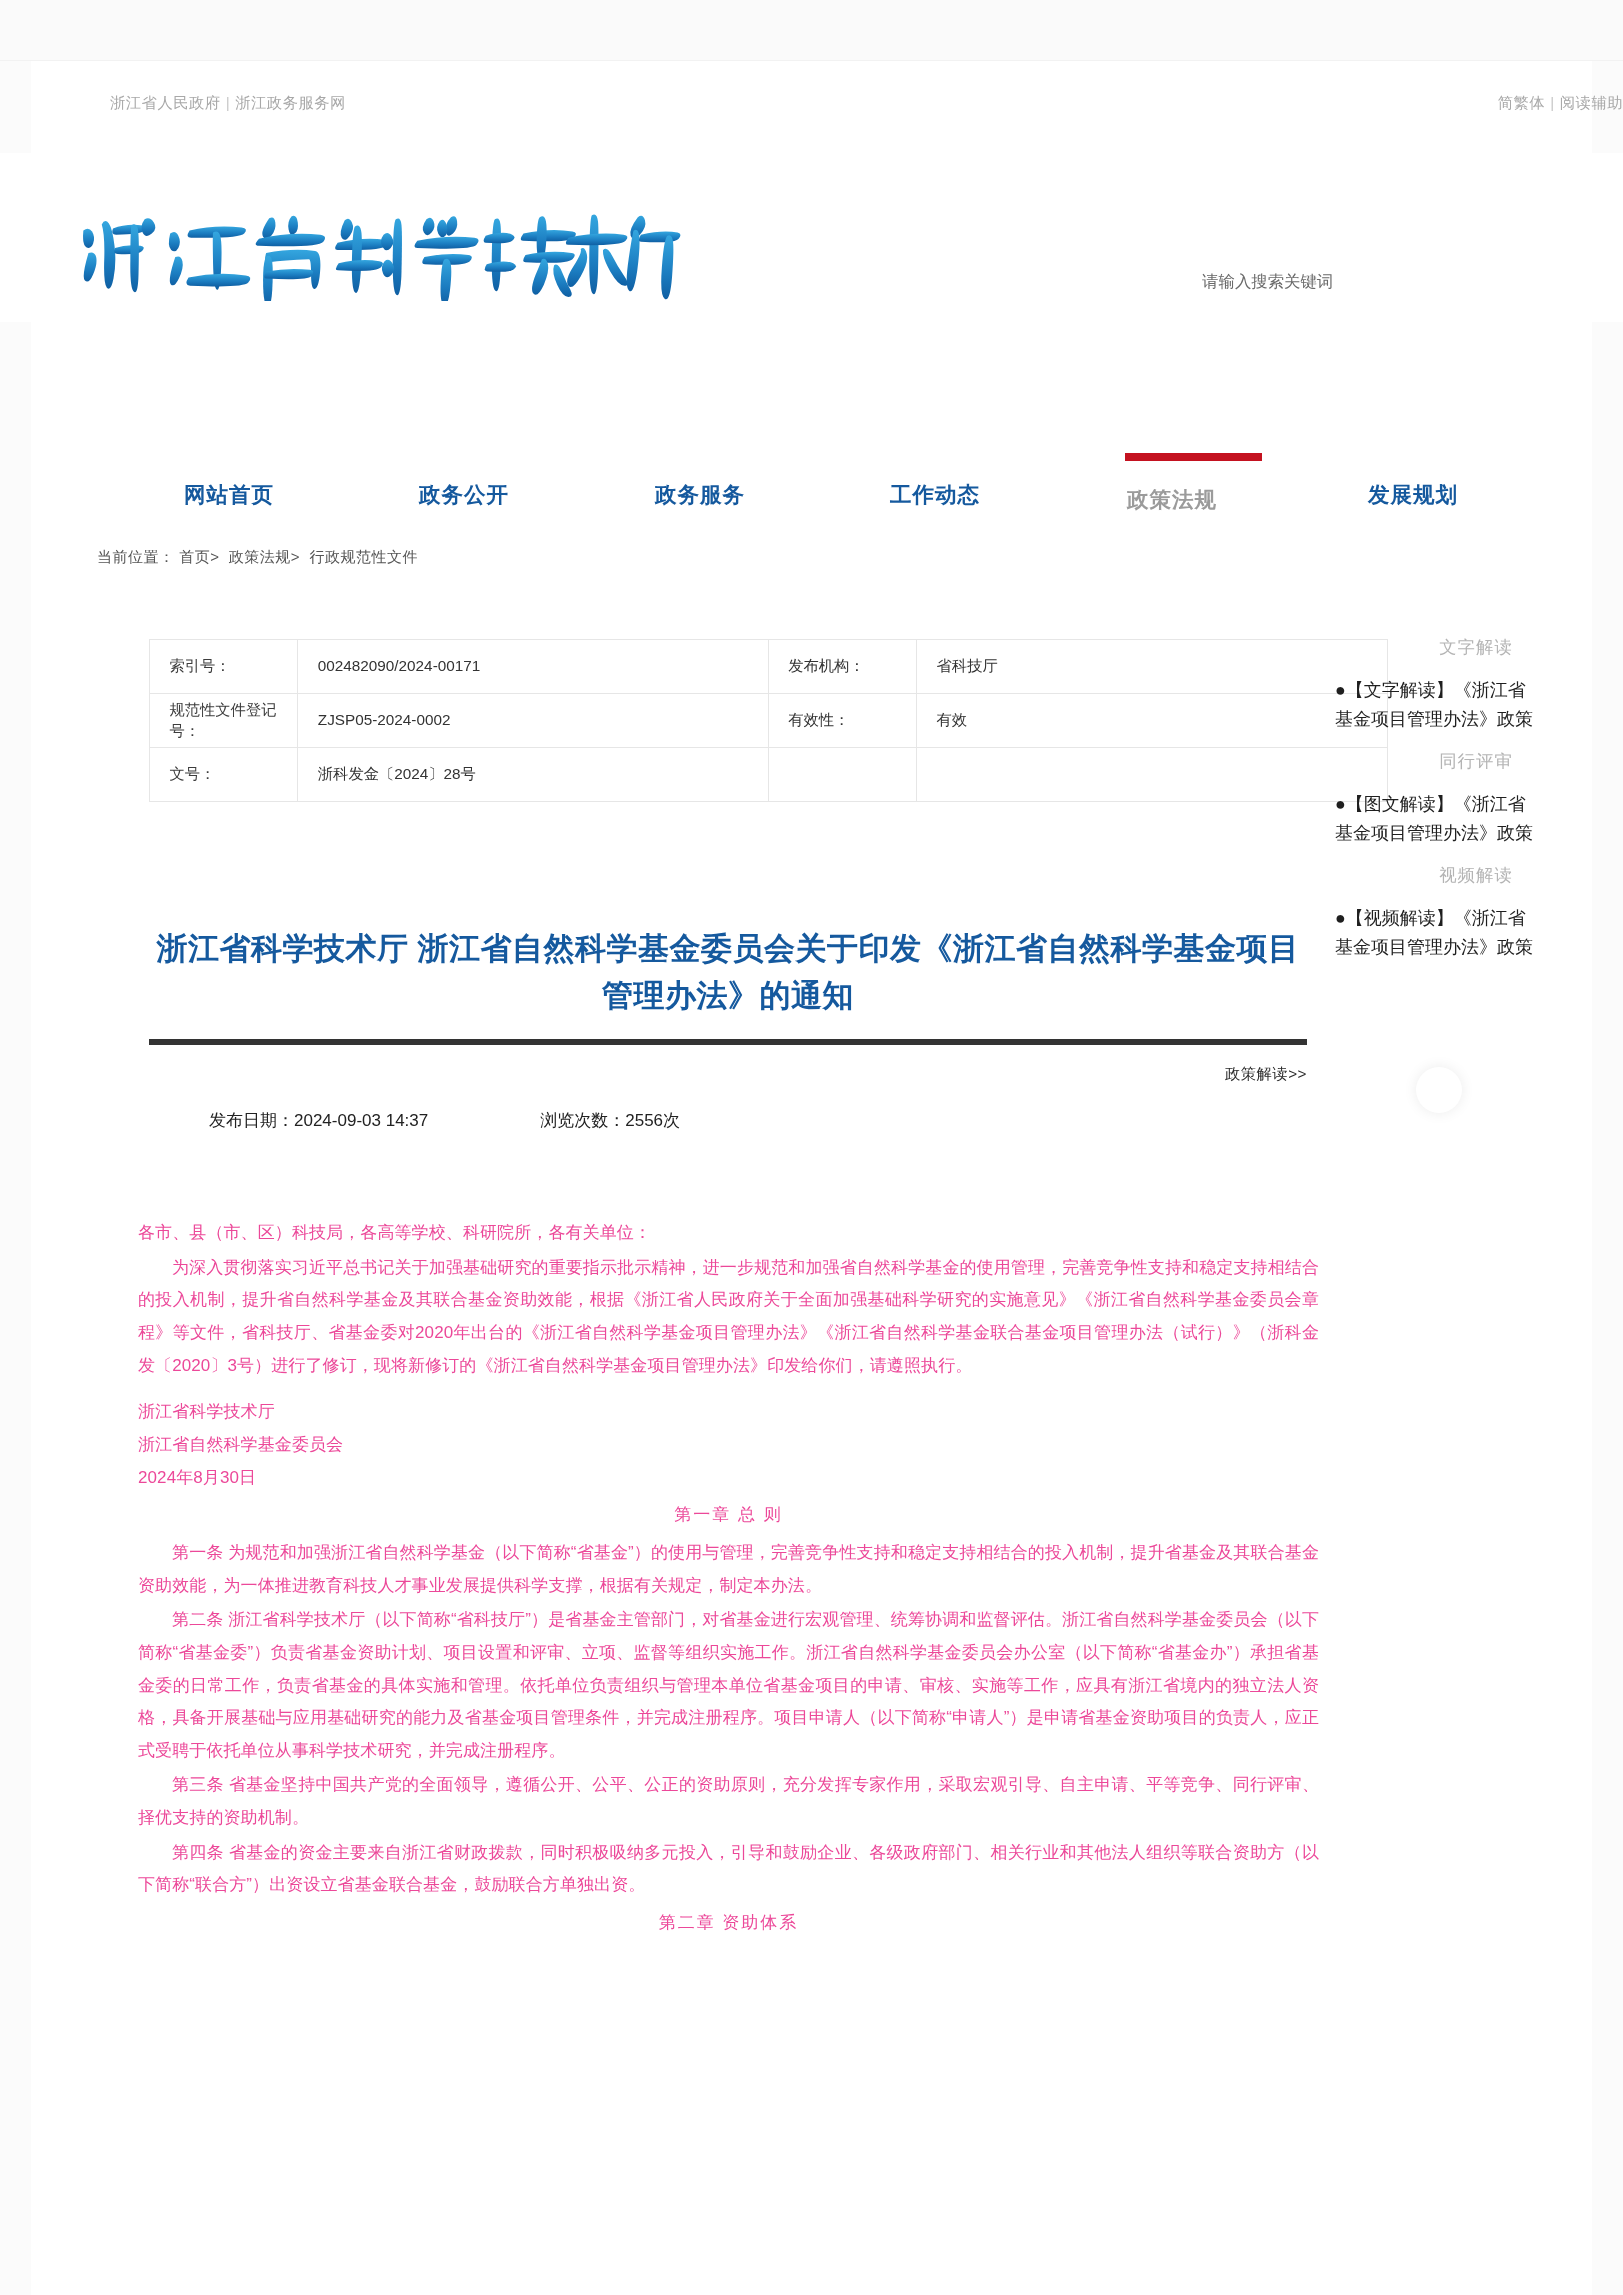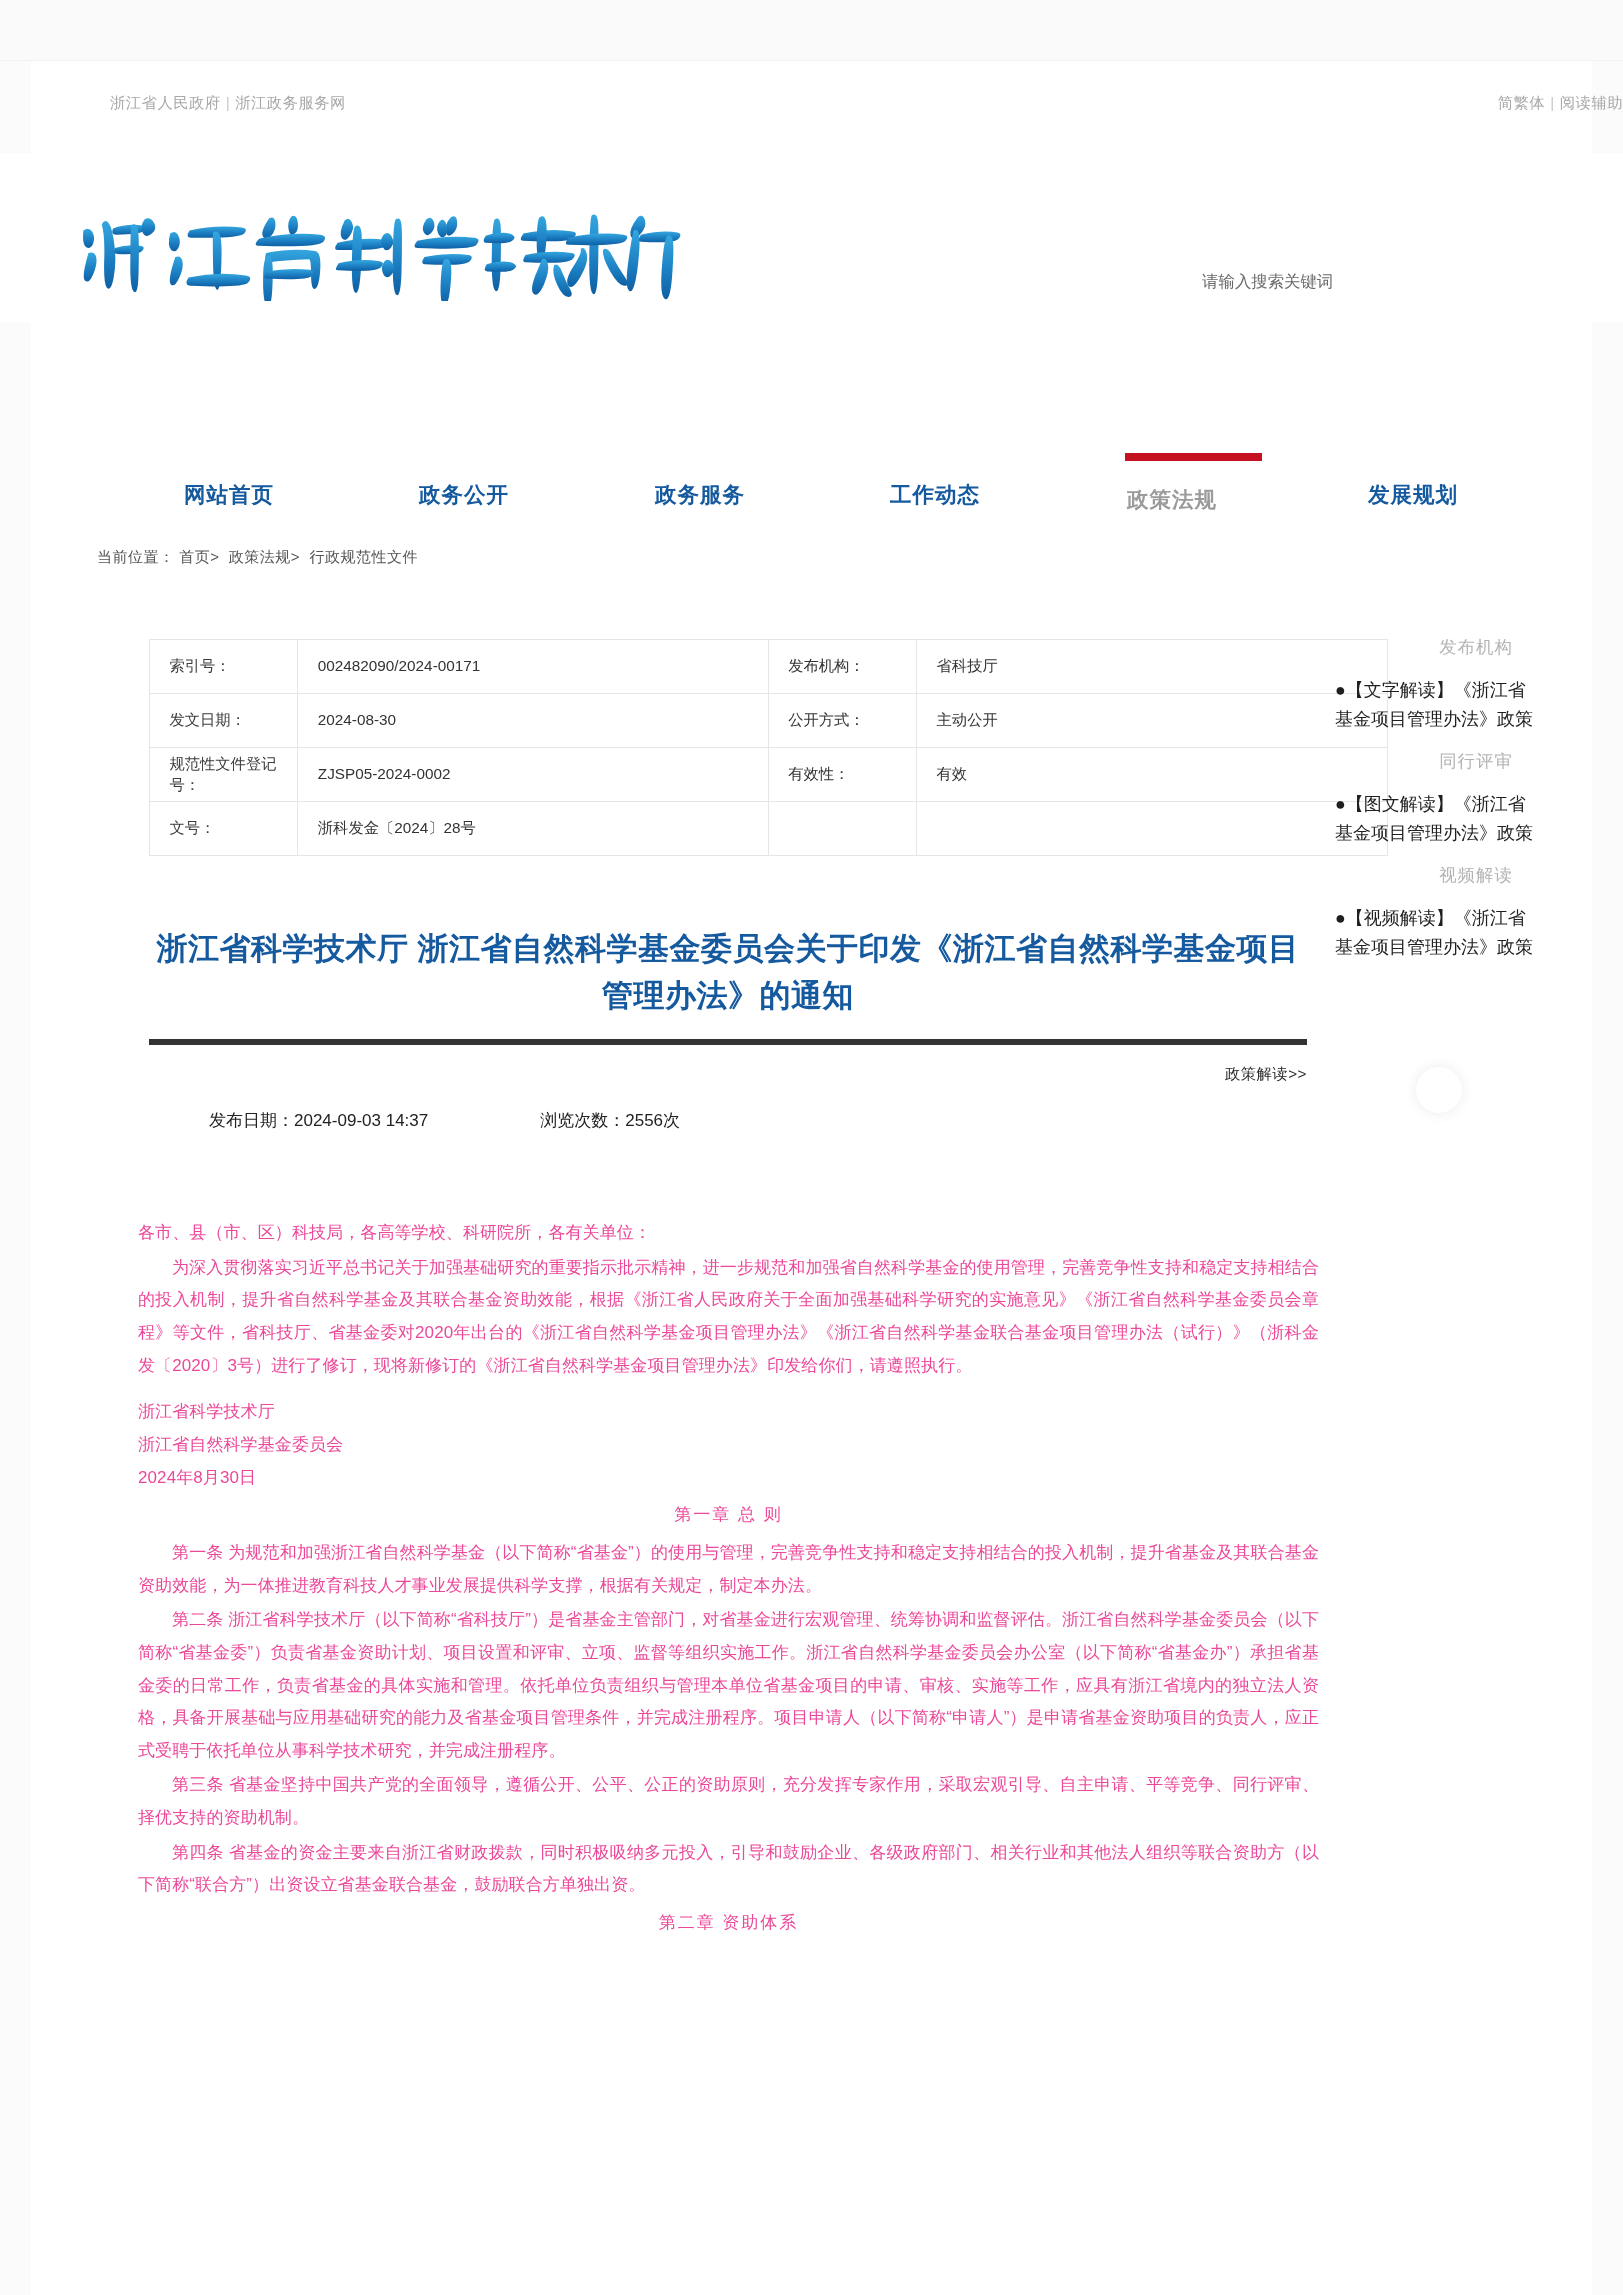--- a/index.html
+++ b/index.html
@@ -299,44 +299,38 @@
   <span class="crumb">行政规范性文件</span>
 </div>
 
 <table class="meta-table">
   <tbody>
       <tr>
     <td class="k">索引号：</td>
     <td class="v">002482090/2024-00171</td>
     <td class="k2">发布机构：</td>
     <td class="v2">省科技厅</td>
-  </tr>
-  <tr>
-    <td class="k">发文日期：</td>
-    <td class="v">2024-08-30</td>
-    <td class="k2">公开方式：</td>
-    <td class="v2">主动公开</td>
   </tr>
   <tr>
     <td class="k">规范性文件登记号：</td>
     <td class="v">ZJSP05-2024-0002</td>
     <td class="k2">有效性：</td>
     <td class="v2">有效</td>
   </tr>
   <tr>
     <td class="k">文号：</td>
     <td class="v">浙科发金〔2024〕28号</td>
     <td class="k2"></td>
     <td class="v2"></td>
   </tr>
 </tbody>
   </table>
 
 <div class="side">
-  <div class="side-h">发布机构</div>
+  <div class="side-h">文字解读</div>
   <div class="side-item">
     <span>●【文字解读】《浙江省</span>
     <span class="l2">基金项目管理办法》政策</span>
   </div>
   <div class="side-h">同行评审</div>
   <div class="side-item">
     <span>●【图文解读】《浙江省</span>
     <span class="l2">基金项目管理办法》政策</span>
   </div>
   <div class="side-h">视频解读</div>

